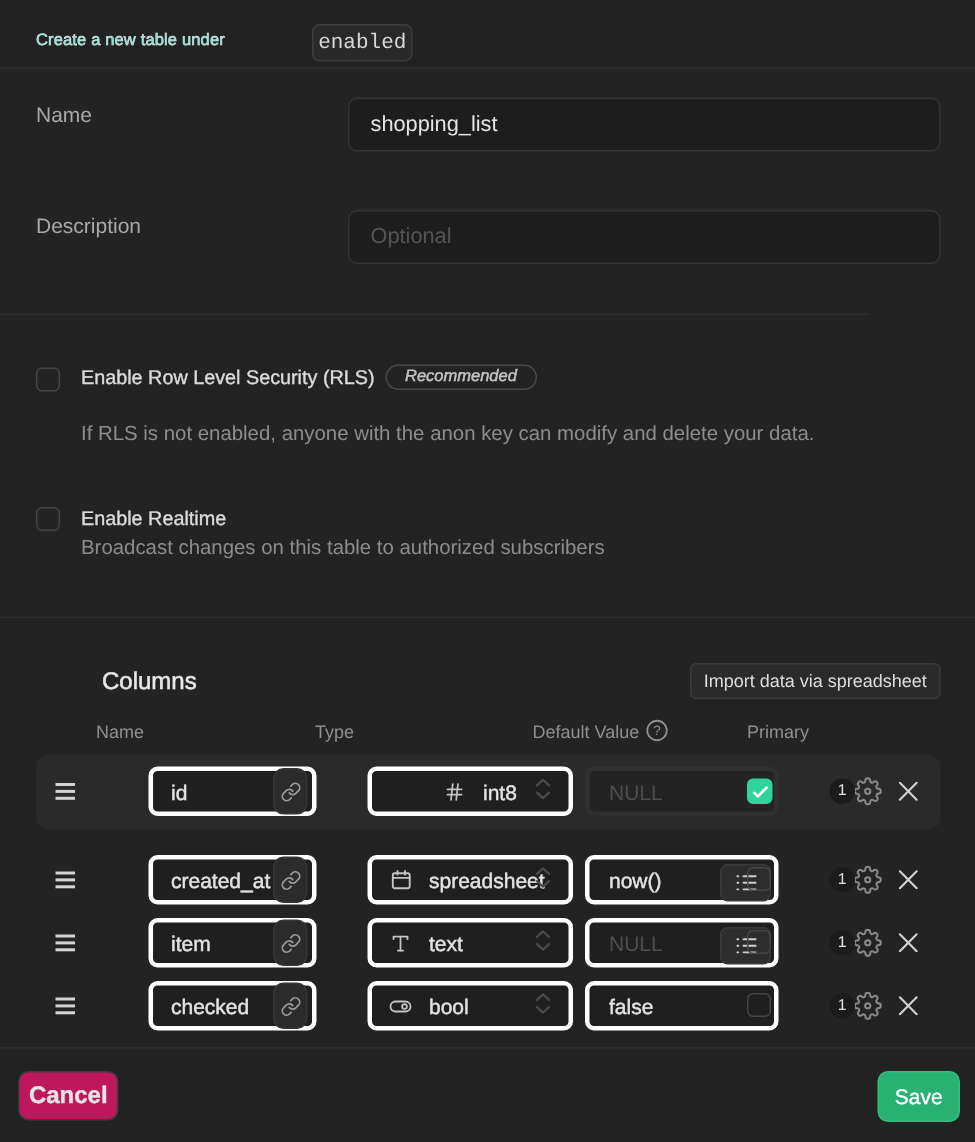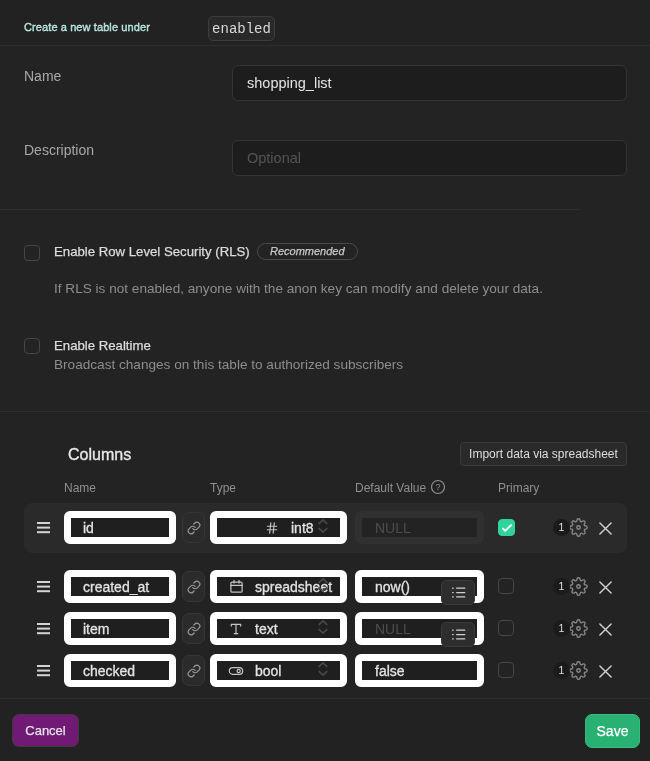--- a/index.html
+++ b/index.html
@@ -27,38 +27,38 @@
 
 
 #secC { position:absolute; left:0; top:411px; width:650px; height:287px; background:#232323; border-top:1px solid #2e2e2e; }
 #colh { position:absolute; left:24px; top:446px; font-size:16px; color:#e8e8e8;margin-left:44px; -webkit-text-stroke:0.35px #e8e8e8; }
 #importbtn { position:absolute; left:460px; top:442px; width:167px; height:24px; background:#2a2a2a; border:1px solid #3b3b3b; border-radius:4px; color:#dedede; font-size:12px; text-align:center; line-height:22px; }
 .chead { position:absolute; top:481px; font-size:12px; color:#8f8f8f; }
 
 
 #band1 { position:absolute; left:24px; top:502.5px; width:602.5px; height:50px; background:#2a2a2a; border-radius:8px; }
 .drag { position:absolute; left:36.5px; width:13px; height:2px; background:#d4d4d4; box-shadow:0 4.6px #d4d4d4, 0 9.2px #d4d4d4; }
-.rin { position:absolute; background:#1f1f1f; border:7px solid #ffffff; border-radius:6px; height:33px; color:#e3e3e3; font-size:14px; display:flex; align-items:center; -webkit-text-stroke:0.3px #e3e3e3; }
+.rin { position:absolute; background:#1f1f1f; border:3px solid #ffffff; border-radius:6px; height:33px; color:#e3e3e3; font-size:14px; display:flex; align-items:center;margin-left:35px; -webkit-text-stroke:0.3px #e3e3e3; }
 .nameIn { left:64px; width:112px; padding-left:12px; }
 .typeIn { left:210px; width:137px; }
 .defIn  { left:355px; width:129px; padding-left:13px; }
 .linkbtn { position:absolute; left:182px; width:23px; height:31px; background:#2b2b2b; border:1px solid #363636; border-radius:7px; display:flex; align-items:center; justify-content:center; }
 .ticon { width:38px; display:flex; align-items:center; justify-content:center; color:#c4c4c4; }
 .chev { position:absolute; right:11px; color:#4f4f4f; }
 .defph { color:#4d4d4d; -webkit-text-stroke:0; }
 .defbtn { position:absolute; right:2px; top:3px; width:34px; height:25px; background:#2d2d2d; border:1px solid #3a3a3a; border-radius:5px; display:flex; align-items:center; justify-content:center; }
 .pcb { position:absolute; left:498px; width:16px; height:16px; border:1px solid #464646; border-radius:4px; }
 .pcb.on { background:#2ed49c; border-color:#2ed49c; }
 .badge { position:absolute; left:553px; width:17px; height:17px; border-radius:50%; background:#1b1b1b; color:#e0e0e0; font-size:10.5px; text-align:center; line-height:17px; z-index:2;}
 .gearw { position:absolute; left:569px; z-index:1; }
 .xw { position:absolute; left:598.5px; }
 
 
 #ftr { position:absolute; left:0; top:698px; width:650px; height:63px; background:#222222; border-top:1px solid #2e2e2e; }
-#cancel { position:absolute; left:12px; top:15px; width:67px; height:33px; background:#701a75; border:1px solid #3c3c3c; border-radius:7px; color:#e4e4e4; font-size:13px; text-align:center; line-height:31px; -webkit-text-stroke:0.25px #e4e4e4; }
+#cancel { position:absolute; left:12px; top:15px; width:67px; height:33px; background:#be185d; border:1px solid #3c3c3c; border-radius:7px; color:#e4e4e4; font-size:16px; text-align:center; line-height:31px;font-weight:bold; -webkit-text-stroke:0.25px #e4e4e4; }
 #save { position:absolute; left:585px; top:15px; width:55px; height:34px; background:#29b173; border:1px solid #34bd7f; border-radius:7px; color:#fff; font-size:14px; text-align:center; line-height:32px; -webkit-text-stroke:0.25px #fff; }
 </style>
 </head>
 <body>
 <div id="panel">
   <div id="hdr">
     <div class="title">Create a new table under</div>
     <div id="chip">enabled</div>
   </div>
 

